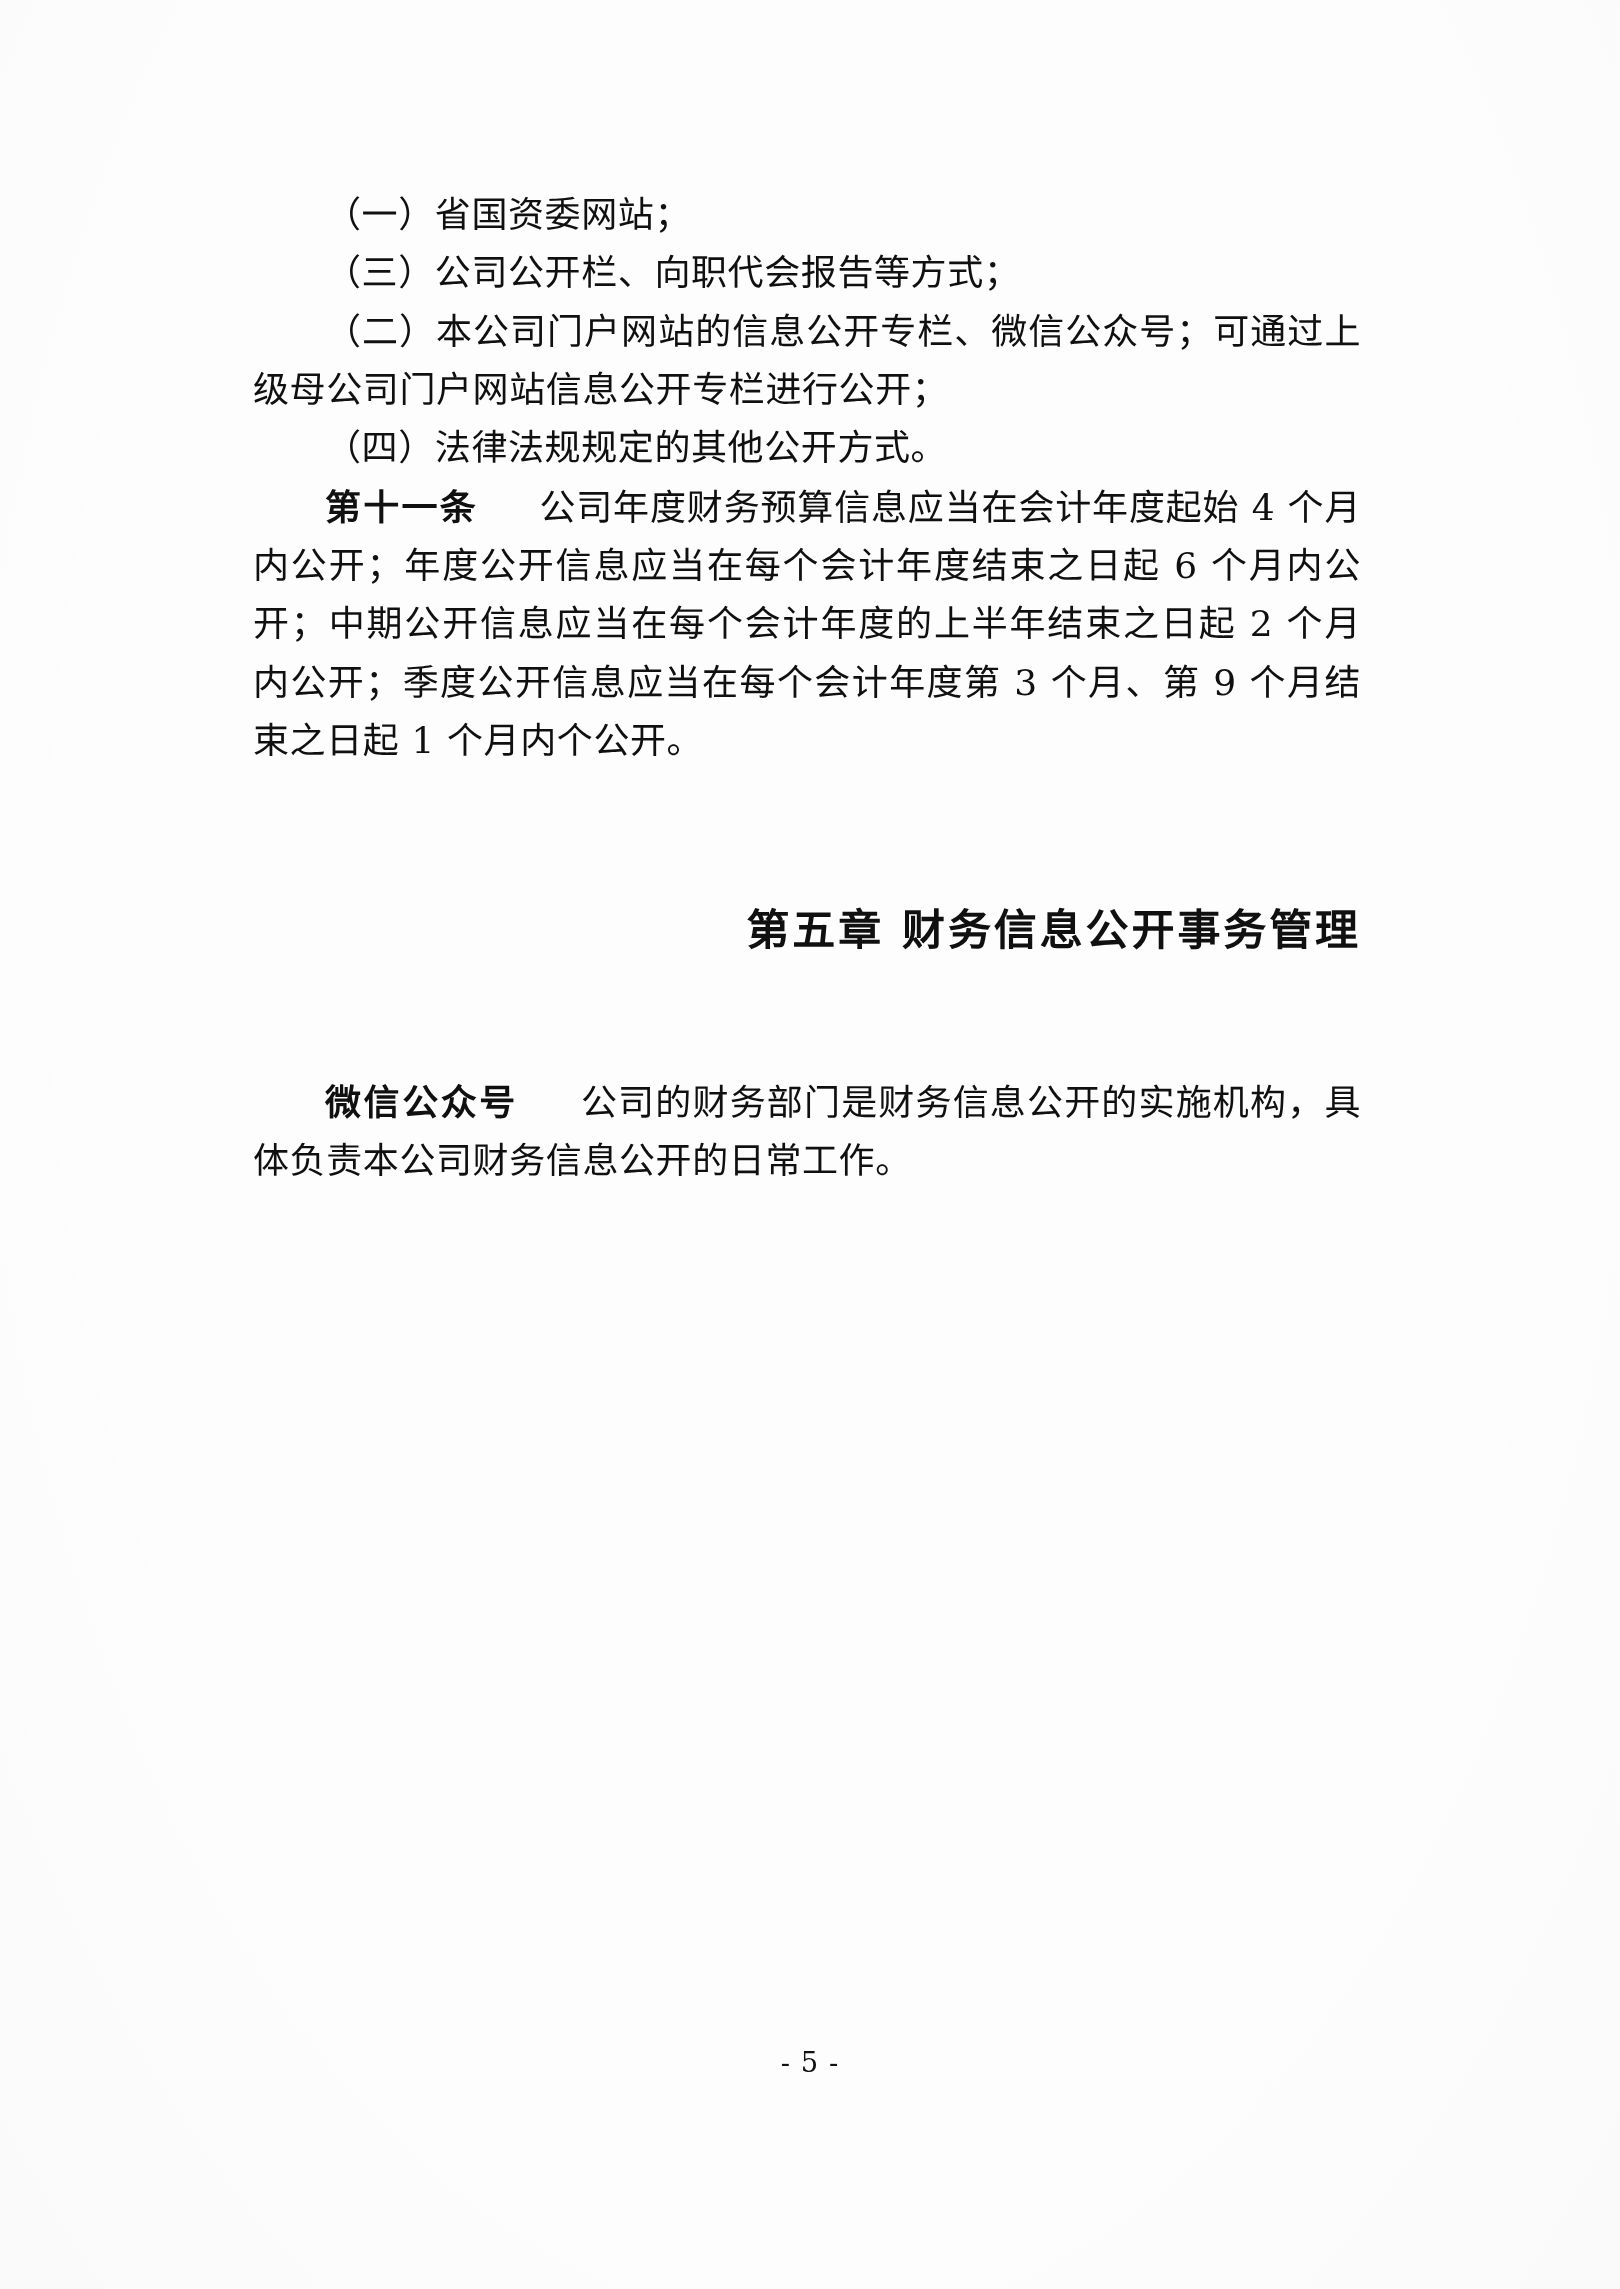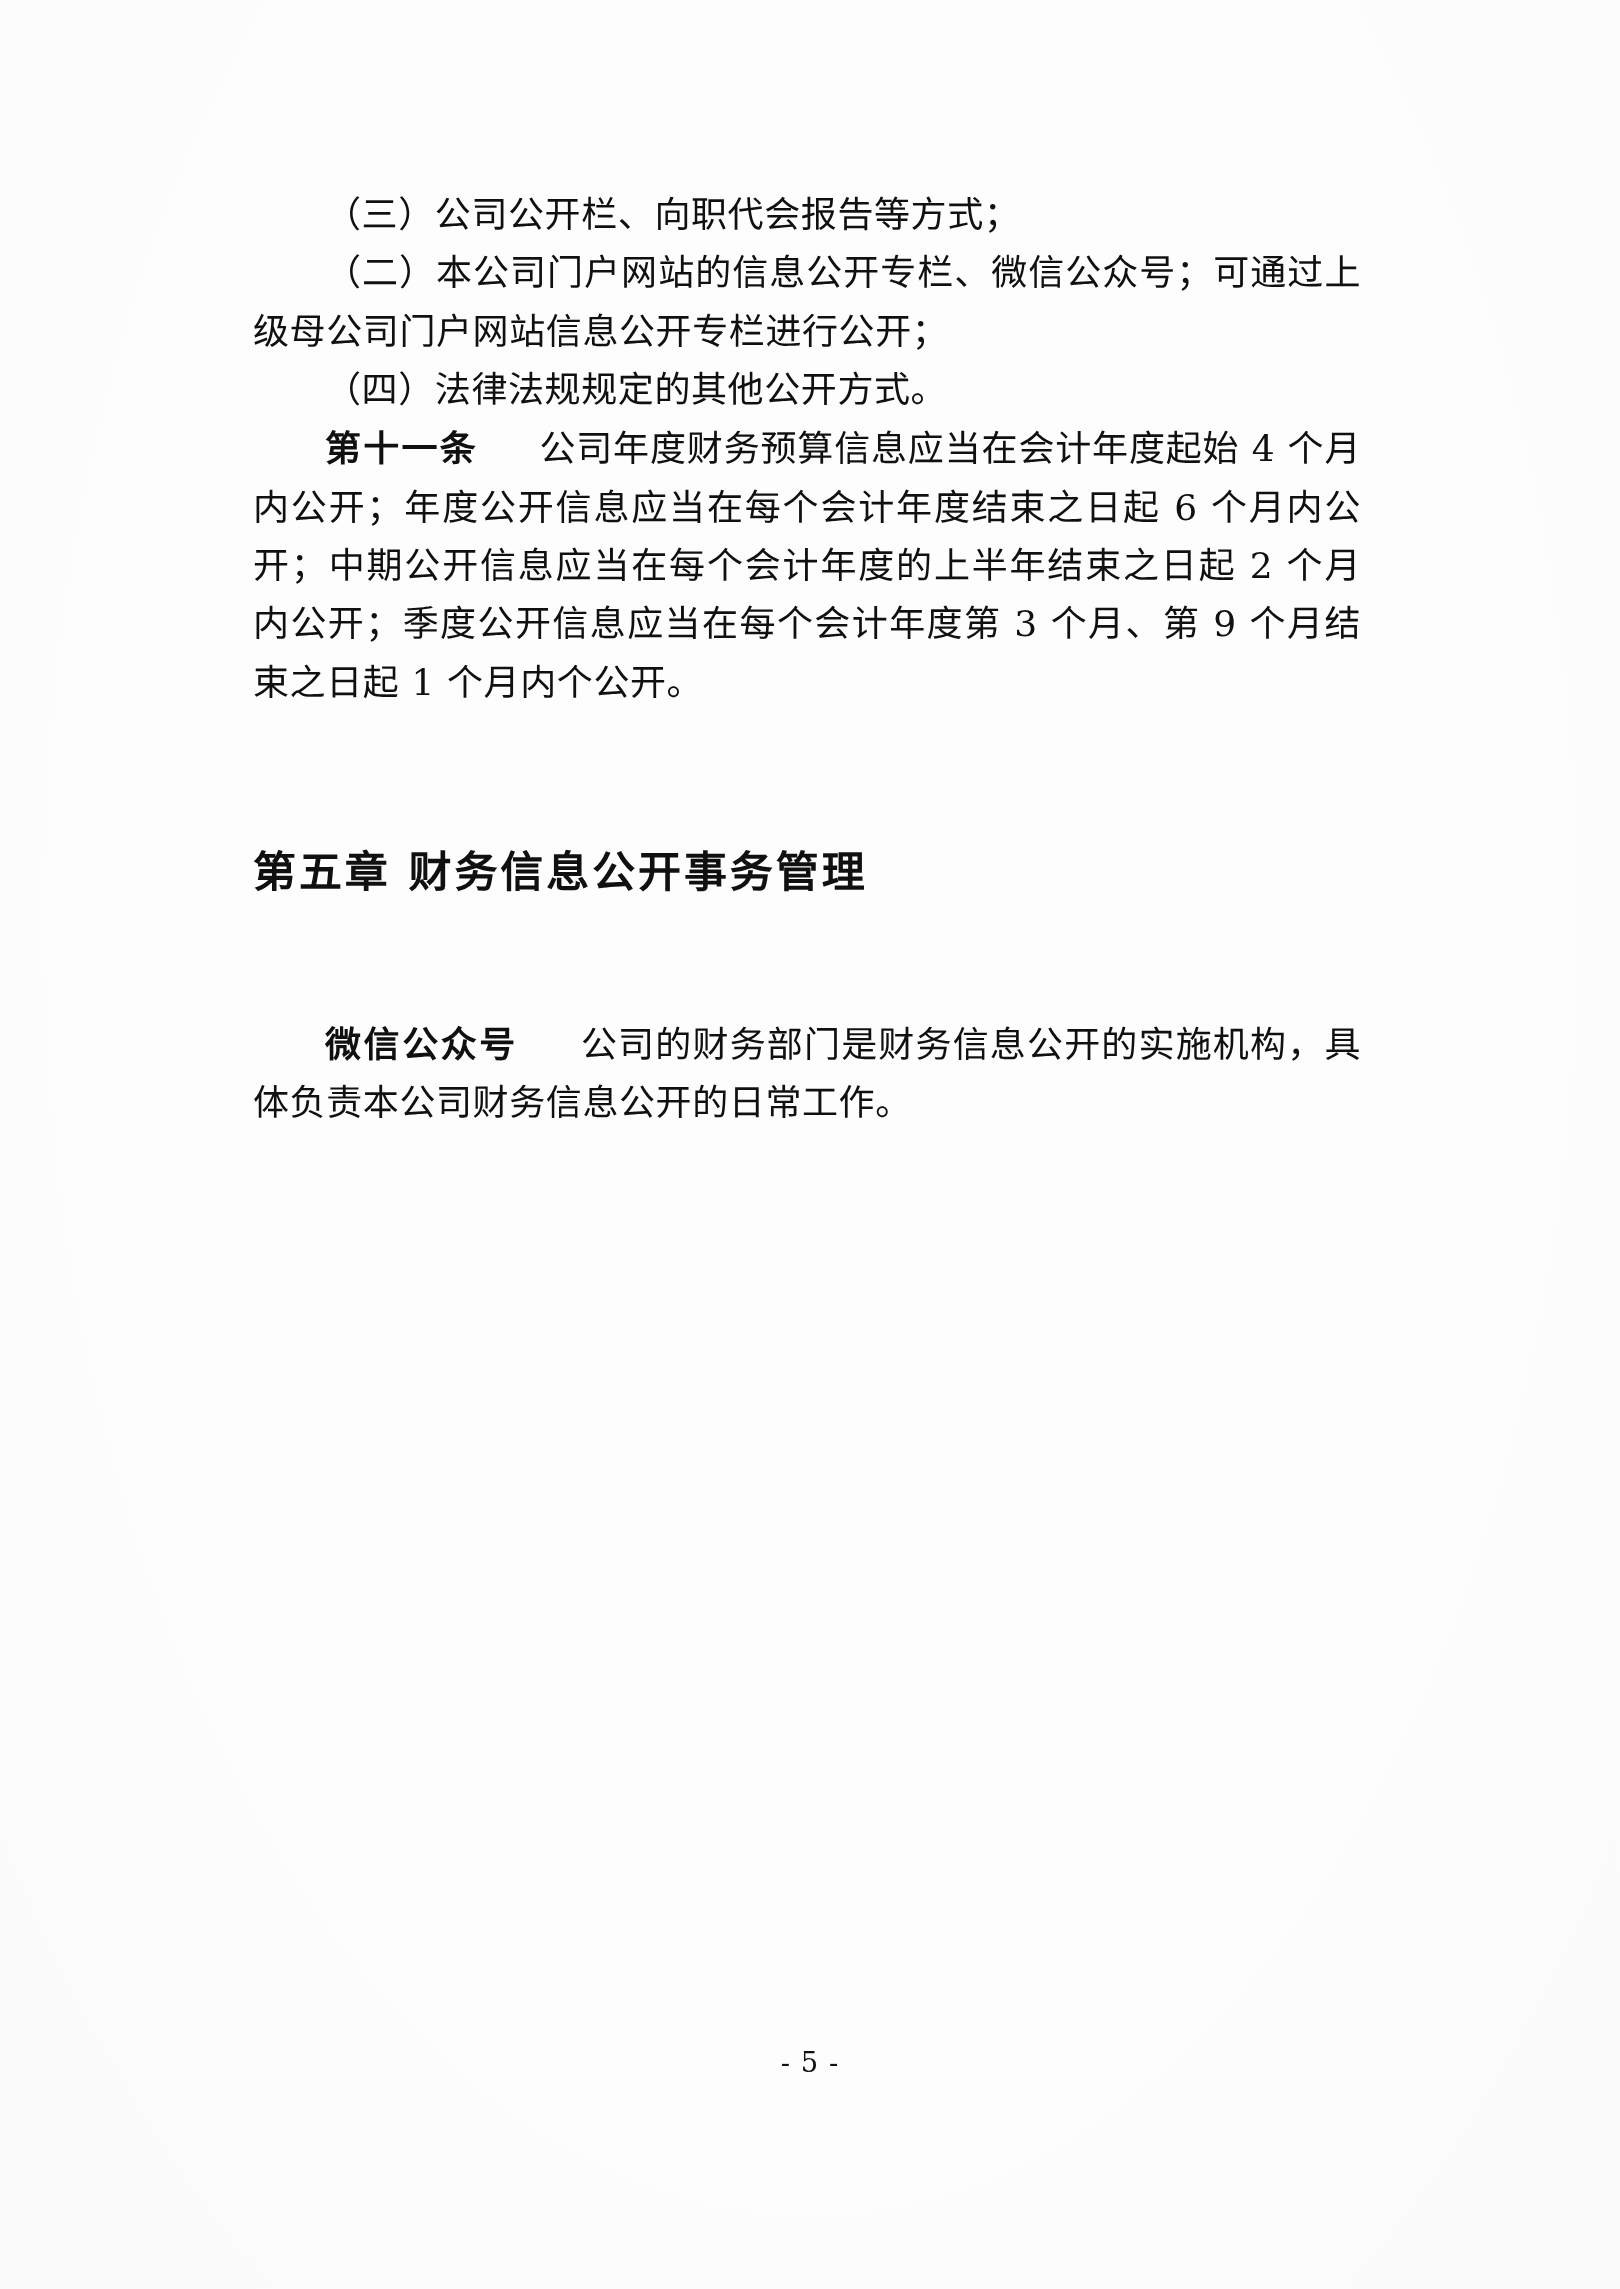--- a/index.html
+++ b/index.html
@@ -49,21 +49,21 @@
   }
   .gap-sm { margin-bottom: 25.5px; }
   .gap-md { margin-bottom: 29px; }
   .gap-lg { margin-bottom: 43px; }
   .article-label {
     font-weight: bold;
     letter-spacing: 2px;
   }
   .chapter-title {
     margin: 0;
-    text-align: left;
+    text-align: right;
     font-size: 43px;
     font-weight: bold;
     letter-spacing: 2.9px;
     font-family: "DejaVu Sans", "Liberation Sans", sans-serif;
   }
   .chapter-wrap {
     margin-top: 125px;
     margin-bottom: 116px;
   }
   .footer {
@@ -75,20 +75,23 @@
     font-size: 27.4px;
     letter-spacing: 1px;
   }
 </style>
 </head>
 <body>
 
 <div class="page">
   <div class="content">
 
+    <p class="body-text indent gap-md">
+      <span>（一）省国资委网站；</span>
+    </p>
 
     <p class="body-text indent gap-md">
       <span>（三）公司公开栏、向职代会报告等方式；</span>
     </p>
 
     <p class="body-text indent gap-md">
       <span>（二）本公司门户网站的信息公开专栏、微信公众号；可通过上级母公司门户网站信息公开专栏进行公开；</span>
     </p>
 
     <p class="body-text indent gap-lg">

